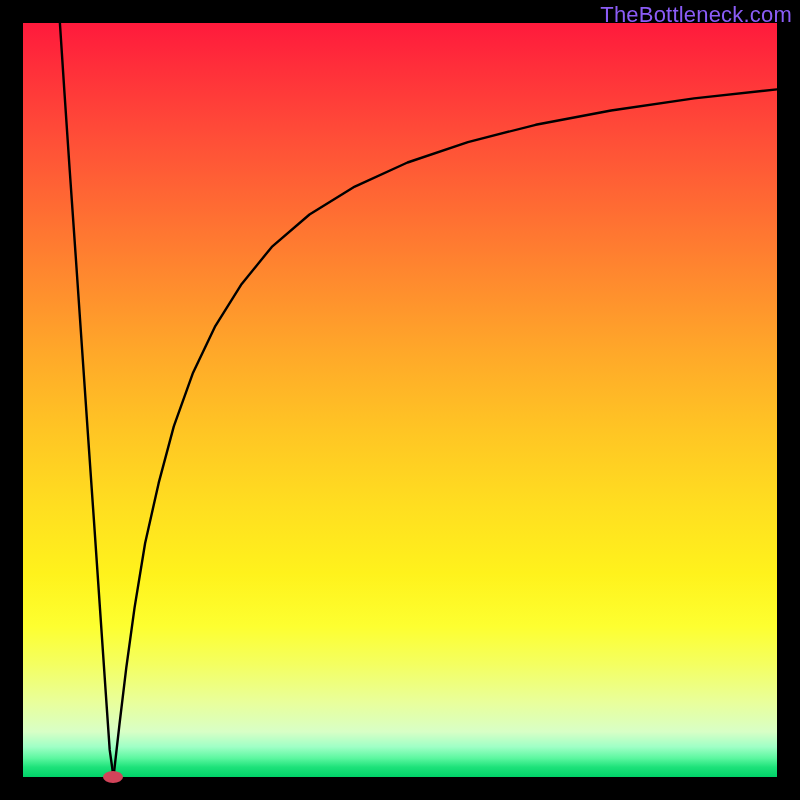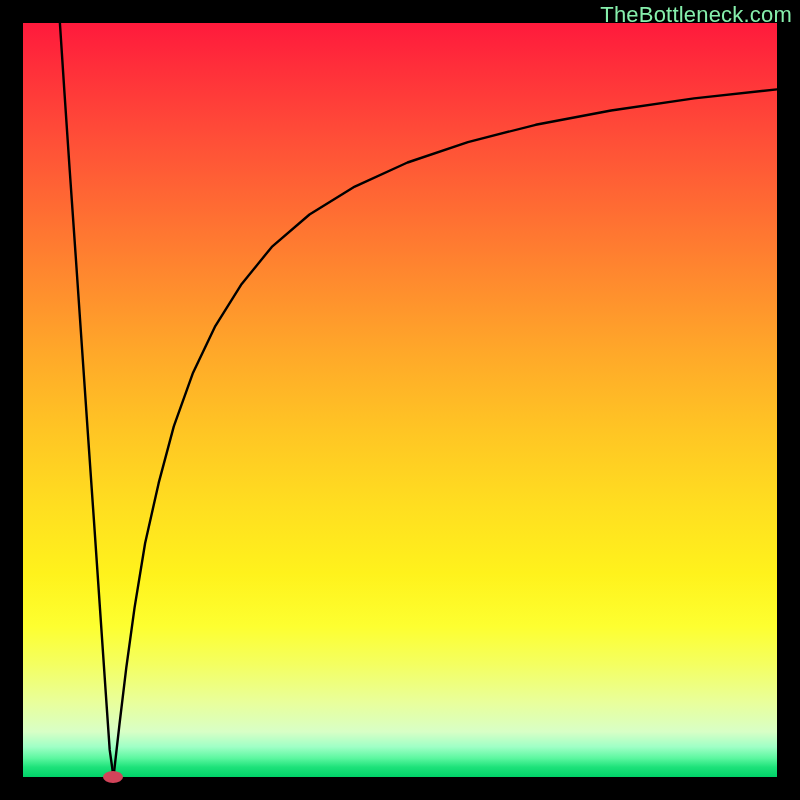--- a/index.html
+++ b/index.html
@@ -43,21 +43,21 @@
       #9fffc6 96%,
       #5cf7a0 97.5%,
       #1de27a 98.7%,
       #00d268 100%
     );
   }
   .watermark {
     position: absolute;
     top: 2px;
     right: 8px;
-    color: #86efac;
+    color: #8b5cf6;
     font-size: 22px;
     letter-spacing: 0.2px;
     user-select: none;
   }
   svg.curve {
     position: absolute;
     left: 0;
     top: 0;
     width: 754px;
     height: 754px;

